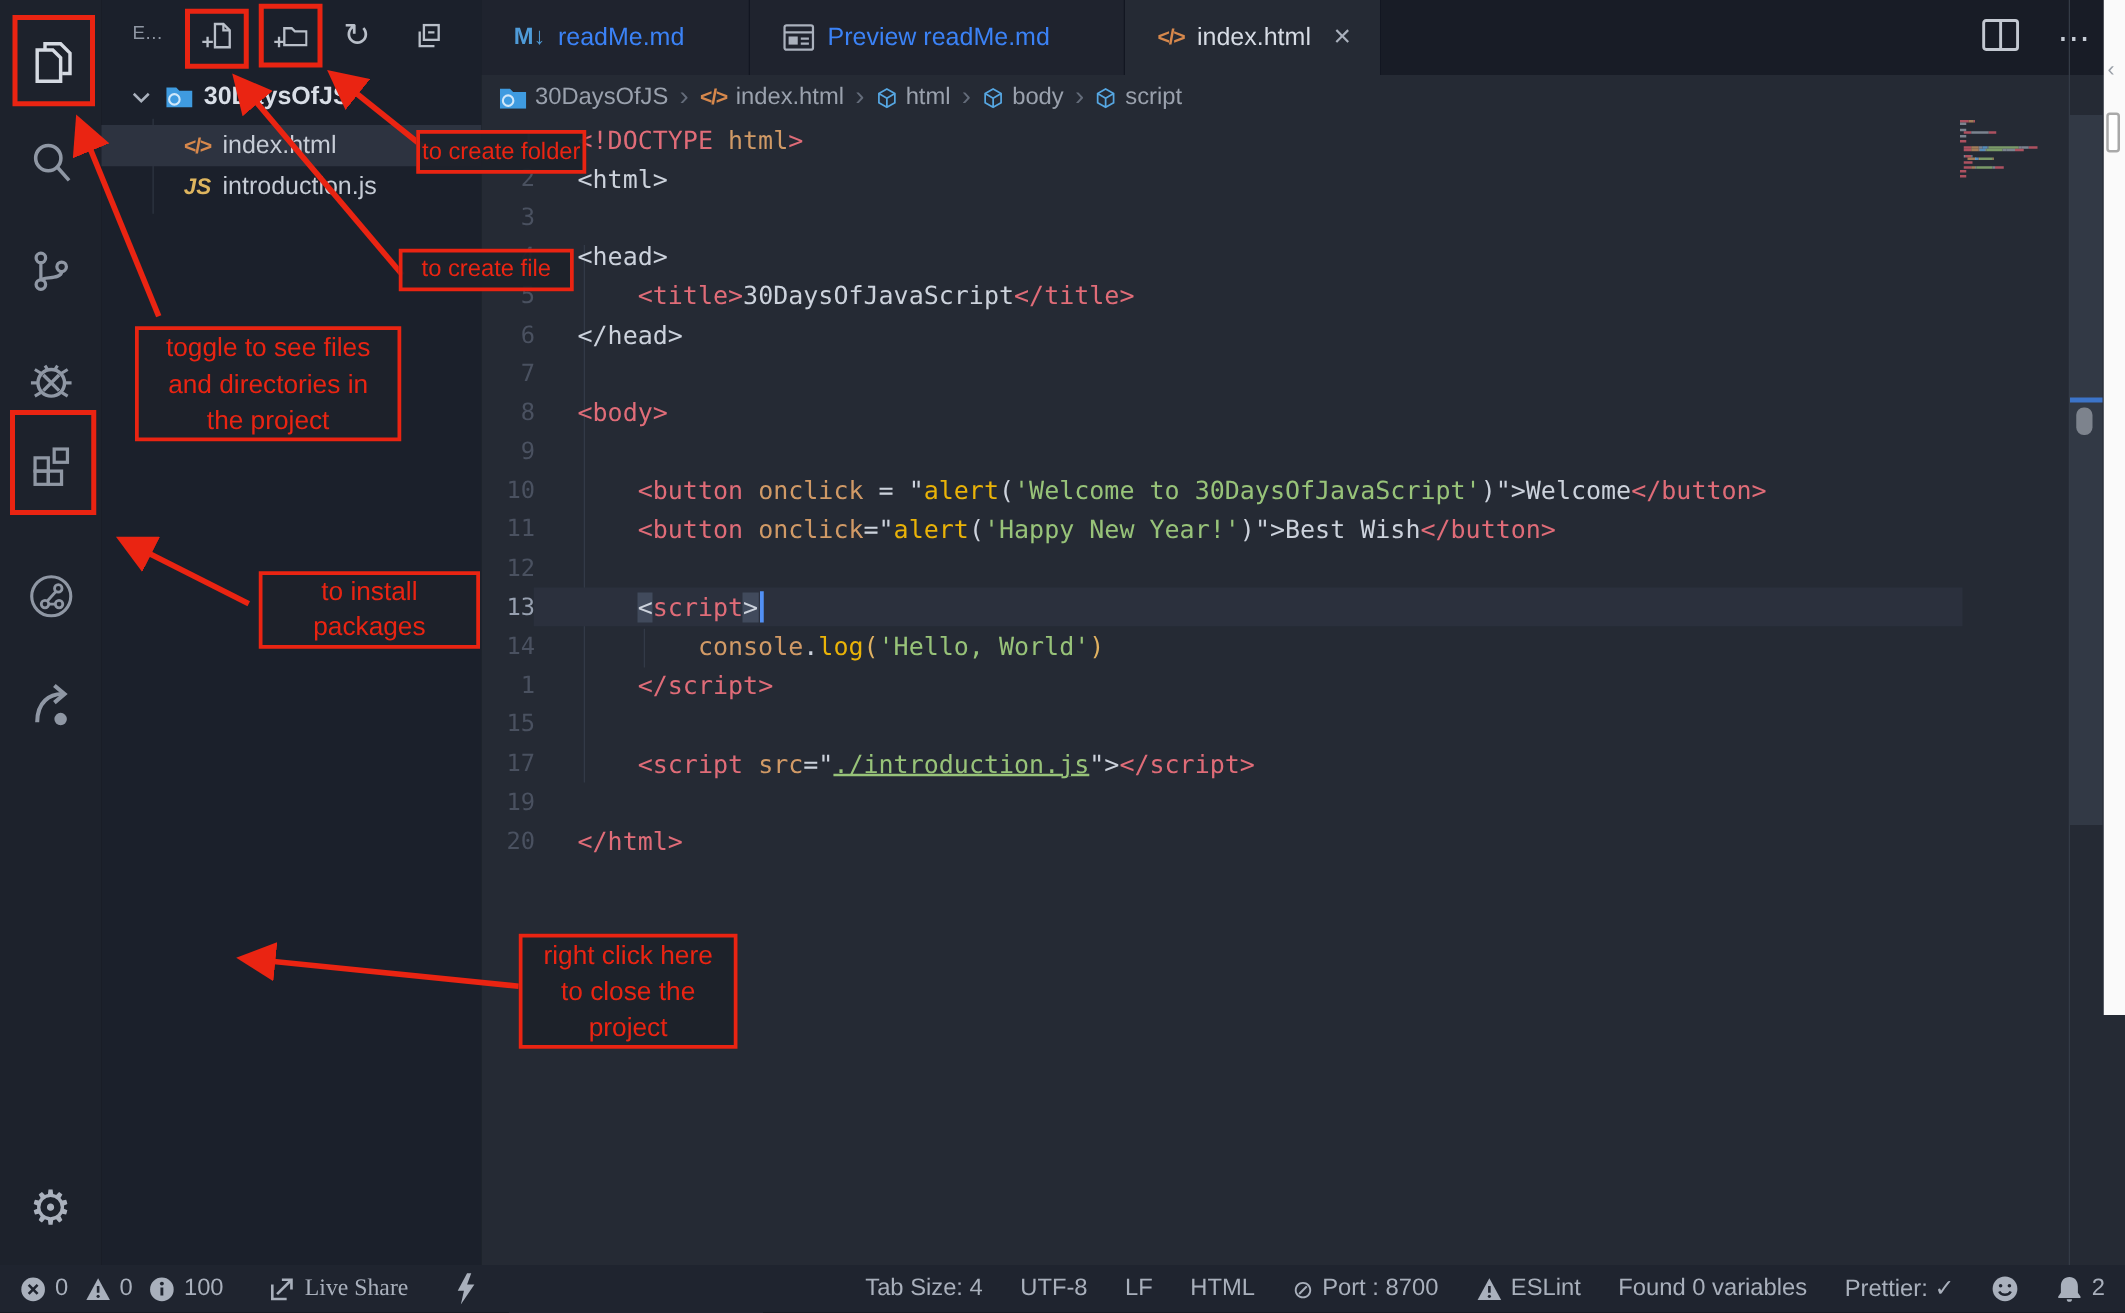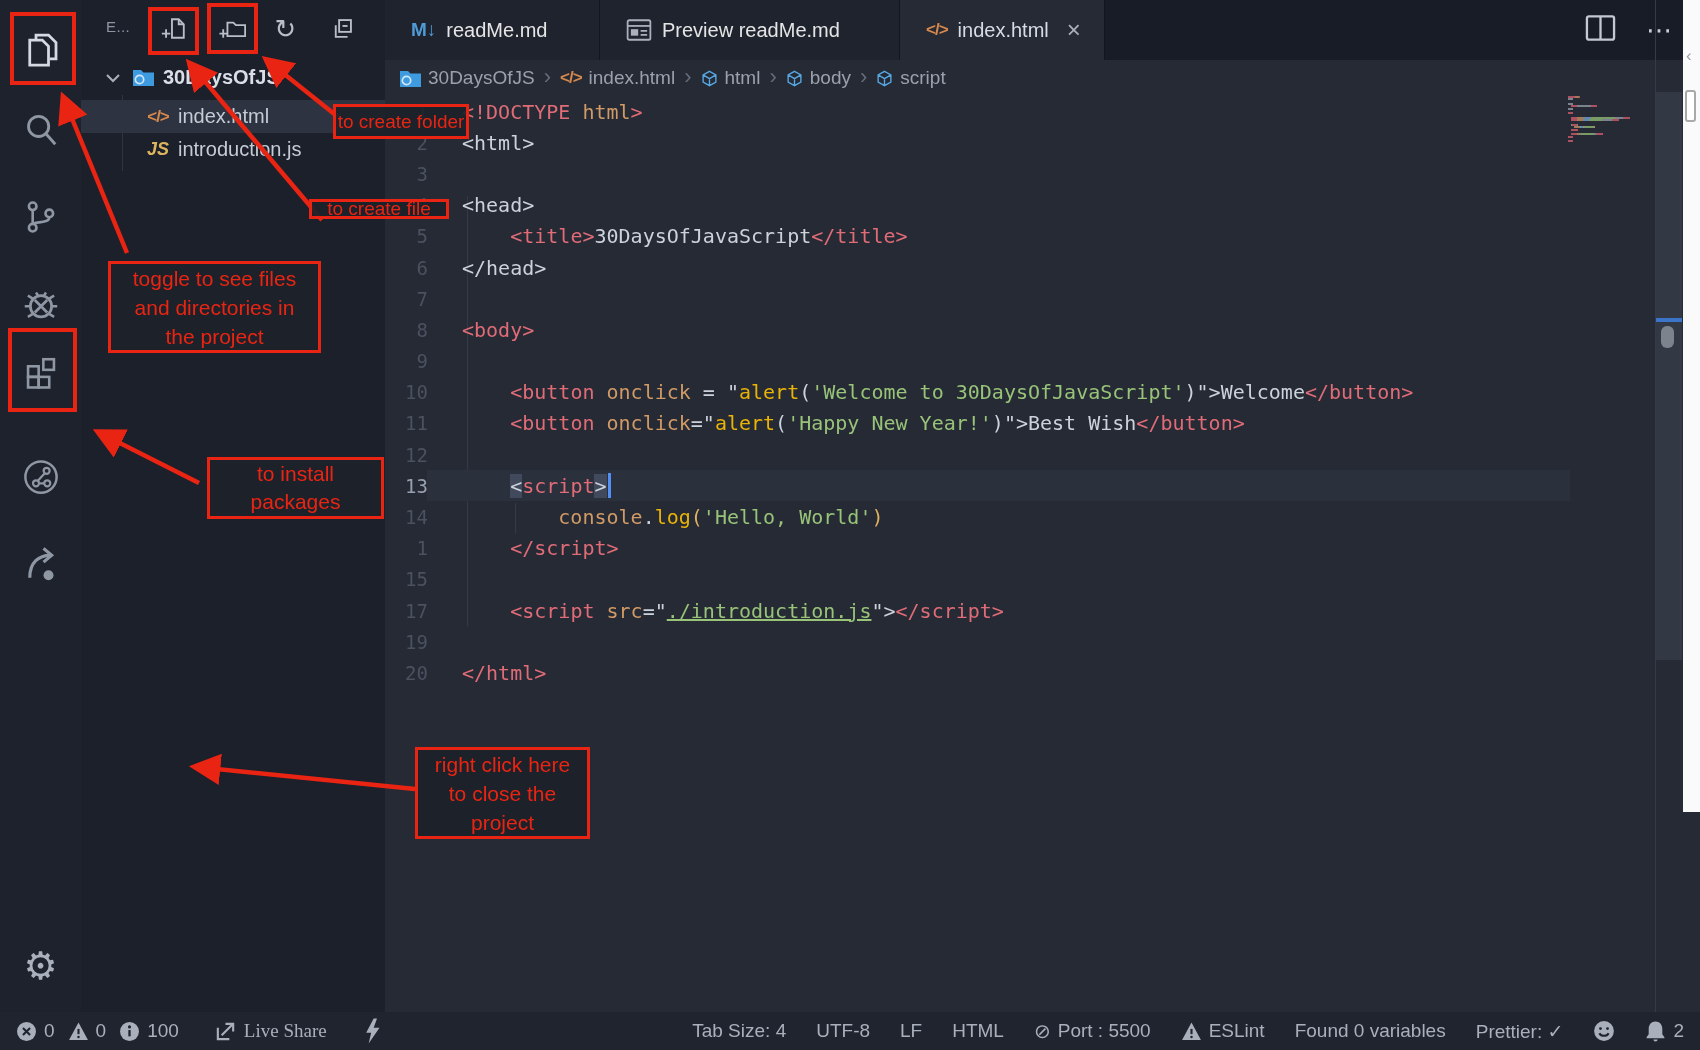--- a/index.html
+++ b/index.html
@@ -22,21 +22,21 @@
   .file-row.sel{background:#2d3340;}
   .file-ic{position:absolute;left:62px;width:30px;text-align:center;}
   .file-label{position:absolute;left:97px;font-size:20px;color:#c6ccd6;}
   #indent-line-sb{position:absolute;left:41px;top:95px;width:1px;height:76px;background:#2e3542;}
   
   #main{left:385px;top:0;width:1315px;height:1012px;background:#252a34;z-index:3;}
   #tabbar{position:absolute;left:0;top:0;width:1315px;height:60px;background:#181c26;display:flex;}
   .tab{height:60px;display:flex;align-items:center;box-sizing:border-box;border-right:1px solid #121621;cursor:pointer;background:#1f232e;position:relative;}
   .tab.active{background:#252a34;}
   .tab-ic{margin-left:26px;margin-right:10px;display:flex;}
-  .tab-label{font-size:20px;color:#e5e5e5;}
+  .tab-label{font-size:20px;color:#3b82f6;}
   .tab.active .tab-label{color:#d6dbe4;}
   .tab-close{margin-left:18px;font-size:24px;color:#aab1bd;line-height:20px;cursor:pointer;}
   #editor-actions{position:absolute;right:28px;top:0;height:60px;display:flex;align-items:center;gap:30px;}
   #crumbs{position:absolute;left:15px;top:60px;height:36px;display:flex;align-items:center;gap:9px;}
   .crumb{display:flex;align-items:center;gap:7px;cursor:pointer;}
   .crumb-label{font-size:19px;color:#9aa1ad;}
   .crumb-sep{font-size:22px;color:#646c7a;margin-top:-3px;}
   #code{position:absolute;left:0;top:96px;width:1315px;}
   .line{height:31.2px;display:flex;align-items:center;position:relative;}
   .gutter{width:43px;text-align:right;font-family:"DejaVu Sans Mono",monospace;font-size:19px;color:#4a5160;flex:none;}
@@ -507,21 +507,21 @@
         <span>UTF-8</span>
       </div>
       <div class="sb-item">
         <span>LF</span>
       </div>
       <div class="sb-item">
         <span>HTML</span>
       </div>
       <div class="sb-item">
         <span class="sb-glyph" style="color:#a9b0bc;">⊘</span>
-        <span>Port : 5500</span>
+        <span>Port : 8700</span>
       </div>
       <div class="sb-item">
         <span style="display: flex;">
           <svg width="21" height="21" viewBox="0 0 20 20" fill="none">
             <path d="M10 1.5 L19 18 H1 Z" fill="#a9b0bc"></path>
             <path d="M10 7.5 v5" stroke="#1f242f" stroke-width="2"></path>
             <circle cx="10" cy="15.3" r="1.2" fill="#1f242f"></circle>
           </svg>
         </span>
         <span>ESLint</span>
@@ -553,21 +553,21 @@
       </div>
     </div>
 </div>
 
 <div class="ann-box" style="left:10px;top:12px;width:66px;height:73px;"></div>
 <div class="ann-box" style="left:148px;top:7px;width:51px;height:48px;"></div>
 <div class="ann-box" style="left:207px;top:3px;width:51px;height:51px;"></div>
 <div class="ann-box" style="left:8px;top:328px;width:69px;height:84px;"></div>
 
 <div class="ann-label" style="left:333px;top:104px;width:136px;height:35px;font-size:19px;line-height:24px;">to create folder</div>
-<div class="ann-label" style="left:309px;top:199px;width:140px;height:20px;font-size:19px;line-height:24px;">to create file</div>
+<div class="ann-label" style="left:319px;top:199px;width:140px;height:34px;font-size:19px;line-height:24px;">to create file</div>
 <div class="ann-label" style="left:108px;top:261px;width:213px;height:92px;font-size:21px;line-height:29px;">toggle to see files
 and directories in
 the project</div>
 <div class="ann-label" style="left:207px;top:457px;width:177px;height:62px;font-size:21px;line-height:28px;">to install
 packages</div>
 <div class="ann-label" style="left:415px;top:747px;width:175px;height:92px;font-size:21px;line-height:29px;">right click here
 to close the
 project</div>
 
 <svg id="arrows">

